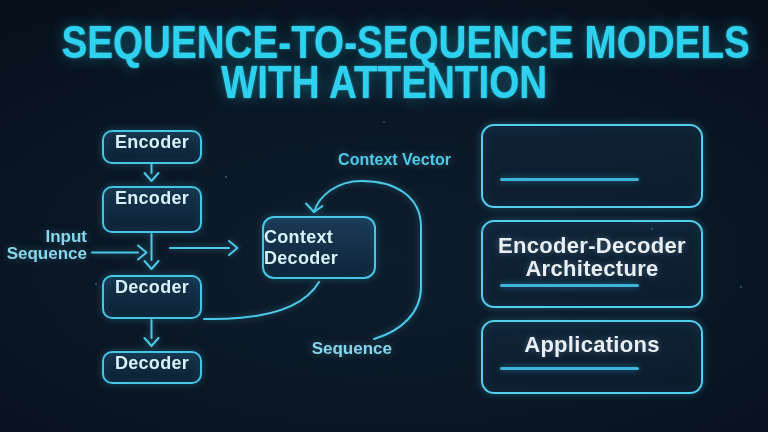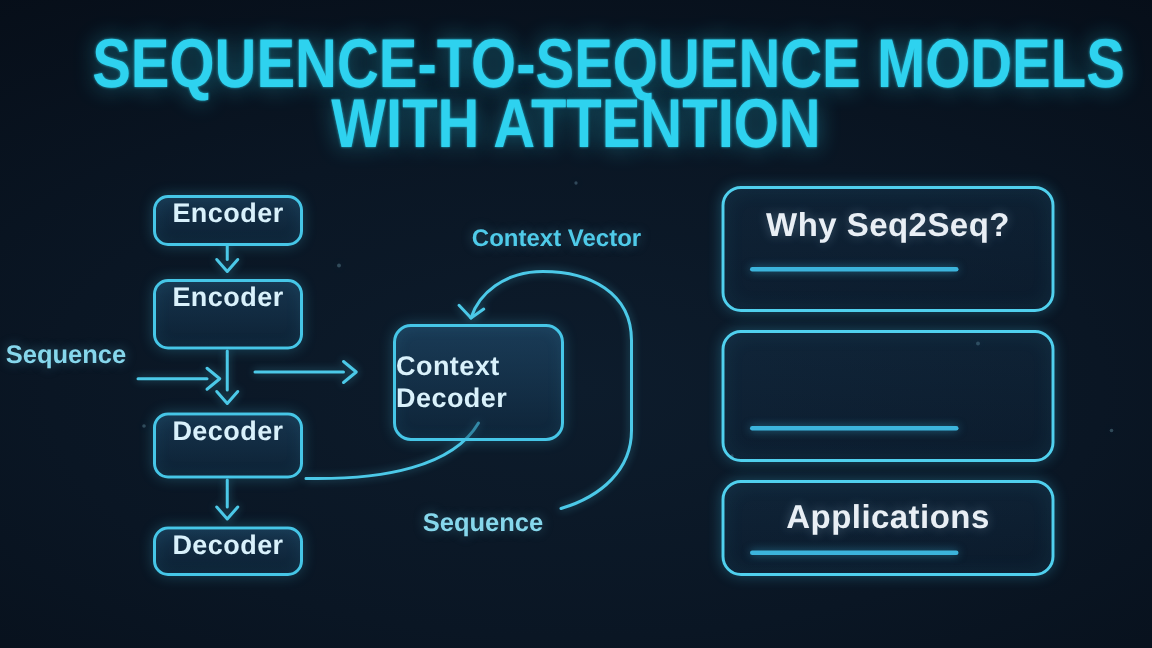--- a/index.html
+++ b/index.html
@@ -23,45 +23,45 @@
     background:linear-gradient(180deg, rgba(40,98,140,.38), rgba(16,48,74,.40));
     box-shadow:0 0 9px rgba(70,198,231,.28), inset 0 0 10px rgba(70,198,231,.10);
     display:flex;justify-content:center;
     color:#d9f1fb;font-size:18px;font-weight:600;letter-spacing:.3px;
   }
   .node-encoder-1{left:102px;top:130px;width:100px;height:34px;}
   .node-encoder-2{left:102px;top:186px;width:100px;height:47px;}
   .node-decoder-1{left:102px;top:275px;width:100px;height:44px;}
   .node-decoder-2{left:102px;top:351px;width:100px;height:33px;}
   .node-context{
-    left:262px;top:216px;width:114px;height:78px;border-radius:12px;
+    left:262px;top:216px;width:114px;height:63px;border-radius:12px;
     flex-direction:column;line-height:21px;font-size:18px;
     background:linear-gradient(180deg, rgba(44,104,148,.42), rgba(16,48,74,.44));
   }
   
-  .flabel{position:absolute;font-weight:bold;color:#86d7ec;text-align:center;
+  .flabel{position:absolute;font-weight:bold;color:#86d7ec;text-align:right;
     text-shadow:0 0 8px rgba(110,210,236,.35);}
   .label-input{left:1px;top:228px;width:86px;font-size:17px;line-height:17px;}
   .label-context{left:291px;top:151px;width:160px;font-size:16px;color:#4fcbe9;}
   .label-output{left:252px;top:340px;width:140px;font-size:17px;line-height:18px;}
   
   .arrows{position:absolute;left:0;top:0;pointer-events:none;
     filter:drop-shadow(0 0 3px rgba(76,201,232,.45));}
   .arrows *{stroke:#4cc9e8;stroke-width:2;fill:none;stroke-linecap:round;stroke-linejoin:round;}
   .arrows .speck{stroke:none;fill:#9fdcef;opacity:.26;}
   
   .menu-item{
     position:absolute;left:481px;width:222px;box-sizing:border-box;
     border:2px solid #50d0ee;border-radius:13px;cursor:pointer;
     background:linear-gradient(180deg, rgba(36,90,132,.17), rgba(18,48,78,.20));
     box-shadow:0 0 9px rgba(64,200,238,.30), inset 0 0 14px rgba(64,200,238,.09);
   }
   .menu-item-1{top:124px;height:84px;}
   .menu-item-2{top:220px;height:88px;}
-  .menu-item-3{top:320px;height:64px;}
+  .menu-item-3{top:320px;height:74px;}
   .menu-label{
     margin-top:12px;text-align:center;color:#e9eff5;font-weight:bold;
     font-size:22px;line-height:23px;letter-spacing:.3px;
     text-shadow:0 0 7px rgba(180,225,255,.30);
   }
   .menu-item-3 .menu-label{margin-top:11px;}
   .underline{
     position:absolute;left:17px;width:139px;height:3px;border-radius:2px;
     background:#3cb4dc;box-shadow:0 0 6px rgba(60,180,220,.55);
   }
@@ -135,33 +135,35 @@
   <div class="node node-decoder-2">
     <span>Decoder</span>
   </div>
 
   <div class="node node-context">
     <span>Context</span>
     <span>Decoder</span>
   </div>
 
   <div class="flabel label-input">
+    <div>Input</div>
     <div>Sequence</div>
   </div>
   <div class="flabel label-context">Context Vector</div>
   <div class="flabel label-output">
     <div>Sequence</div>
   </div>
 
   <div class="menu-item menu-item-1">
-    <div class="menu-label">Why Seq2Seq?</div>
     <div class="underline"></div>
   </div>
   <div class="menu-item menu-item-2">
     <div class="menu-label">
+      <div>Encoder-Decoder</div>
+      <div>Architecture</div>
     </div>
     <div class="underline"></div>
   </div>
   <div class="menu-item menu-item-3">
     <div class="menu-label">Applications</div>
     <div class="underline"></div>
   </div>
 
 </div>
 

